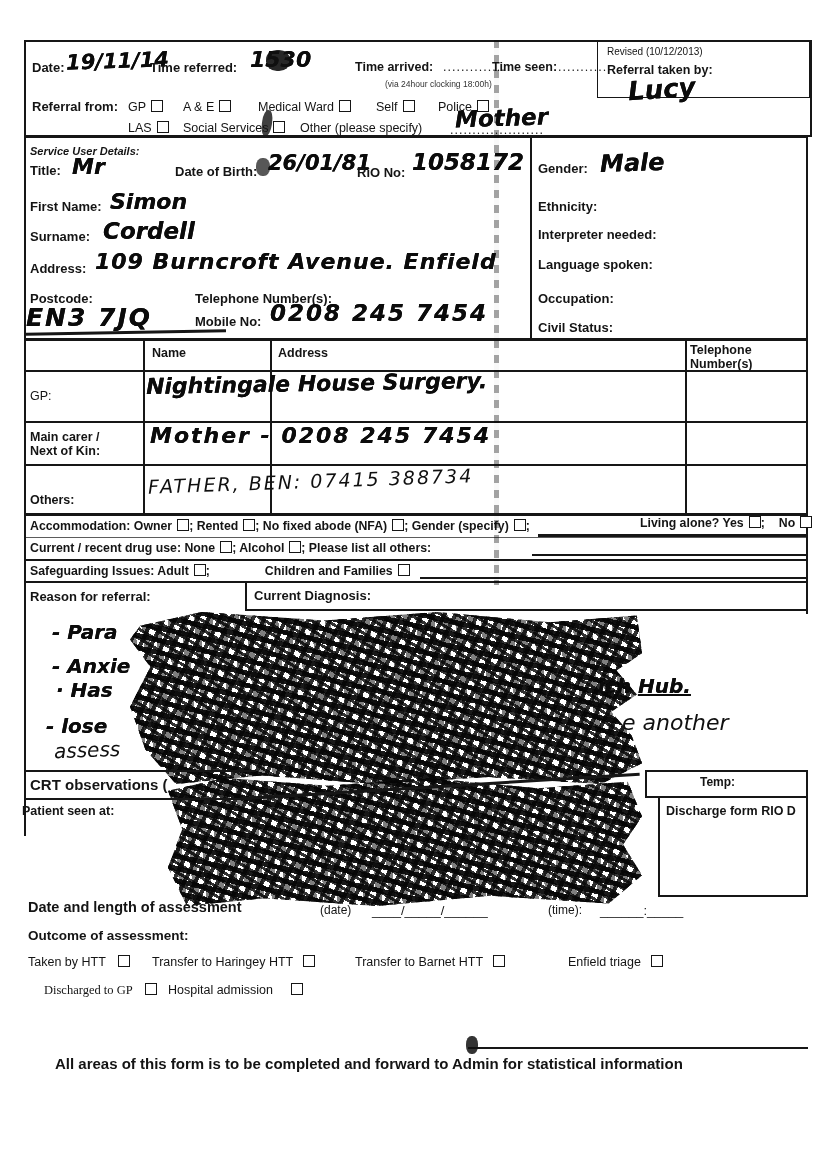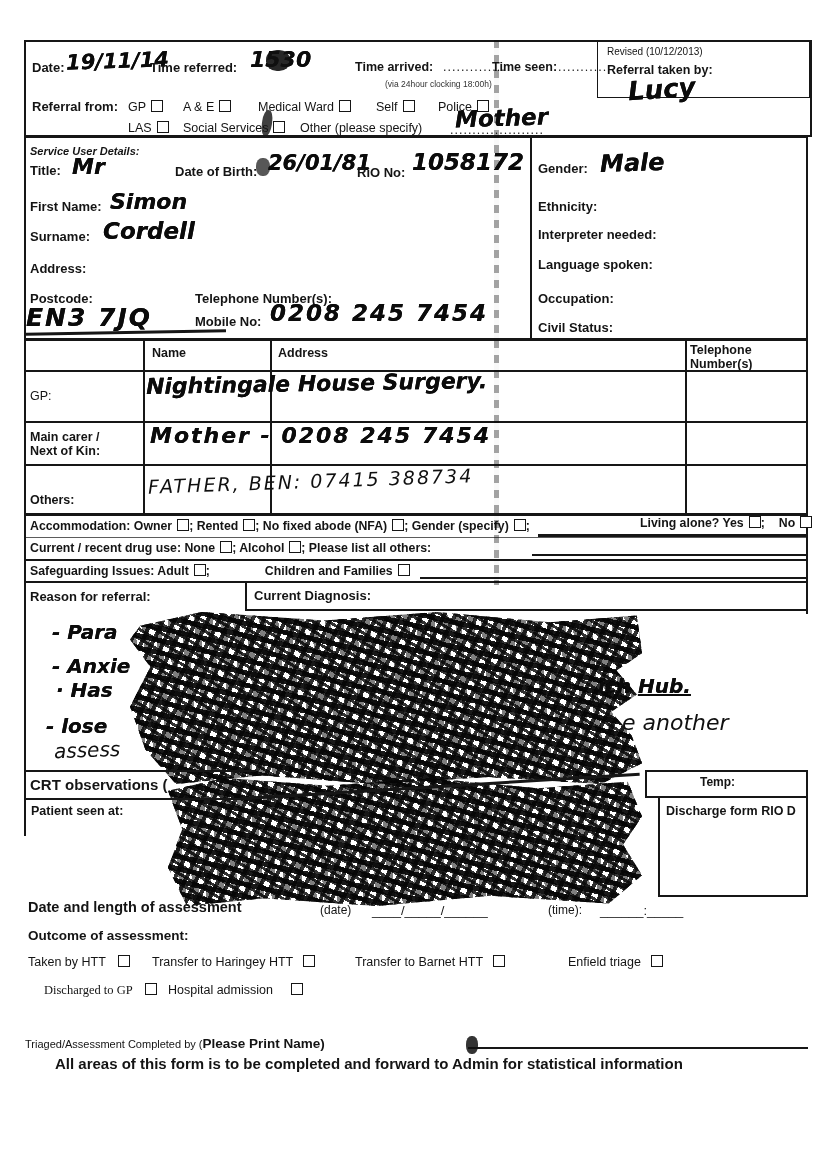--- a/index.html
+++ b/index.html
@@ -87,20 +87,21 @@
 
   <div class="t b" style="left:30px;top:199px;font-size:13px;">First Name:</div>
   <div class="hw" style="left:110px;top:189px;font-size:22px;">Simon</div>
   <div class="t b" style="left:538px;top:199px;font-size:13px;">Ethnicity:</div>
 
   <div class="t b" style="left:30px;top:229px;font-size:13px;">Surname:</div>
   <div class="hw" style="left:103px;top:218px;font-size:23px;">Cordell</div>
   <div class="t b" style="left:538px;top:227px;font-size:13px;">Interpreter needed:</div>
 
   <div class="t b" style="left:30px;top:261px;font-size:13px;">Address:</div>
+  <div class="hw" style="left:95px;top:249px;font-size:22px;letter-spacing:1px;">109 Burncroft Avenue. Enfield</div>
   <div class="t b" style="left:538px;top:257px;font-size:13px;">Language spoken:</div>
 
   <div class="t b" style="left:30px;top:291px;font-size:13px;">Postcode:</div>
   <div class="t b" style="left:195px;top:291px;font-size:13px;">Telephone Number(s):</div>
   <div class="t b" style="left:538px;top:291px;font-size:13px;">Occupation:</div>
   <div class="hw" style="left:26px;top:303px;font-size:25px;letter-spacing:2px;">EN3 7JQ</div>
   <div class="ln" style="left:26px;top:331px;width:200px;height:2.5px;transform:rotate(-1deg);"></div>
   <div class="t b" style="left:195px;top:314px;font-size:13px;">Mobile No:</div>
   <div class="hw" style="left:270px;top:300px;font-size:23px;letter-spacing:2px;">0208 245 7454</div>
   <div class="t b" style="left:538px;top:320px;font-size:13px;">Civil Status:</div>
@@ -163,21 +164,21 @@
   <div class="blob blob1" style="left:130px;top:612px;width:512px;height:172px;"></div>
   <div class="blob blob2" style="left:168px;top:778px;width:474px;height:128px;"></div>
   <div class="ln" style="left:240px;top:785px;width:400px;height:3px;transform:rotate(-3.5deg);"></div>
 
   <div class="hw" style="left:598px;top:674px;font-size:20px;"><span>ich </span><span class="u2">Hub.</span></div>
   <div class="hw2" style="left:622px;top:710px;font-size:22px;">e another</div>
 
   <div class="ln" style="left:24px;top:770px;width:232px;height:1.5px;"></div>
   <div class="t b" style="left:30px;top:776px;font-size:15px;">CRT observations (</div>
   <div class="ln" style="left:24px;top:798px;width:228px;height:1.5px;"></div>
-  <div class="t b" style="left:31px;top:804px;">Patient seen at:</div>
+  <div class="t b" style="left:22px;top:804px;">Patient seen at:</div>
 
   <div class="ln" style="left:645px;top:770px;width:163px;height:1.5px;"></div>
   <div class="ln" style="left:645px;top:770px;width:1.5px;height:27px;"></div>
   <div class="ln" style="left:645px;top:796px;width:163px;height:1.5px;"></div>
   <div class="t b" style="left:700px;top:775px;font-size:12px;">Temp:</div>
   <div class="ln" style="left:806px;top:770px;width:2px;height:127px;"></div>
   <div class="ln" style="left:658px;top:797px;width:1.5px;height:99px;"></div>
   <div class="ln" style="left:658px;top:895px;width:150px;height:1.5px;"></div>
   <div class="t b" style="left:666px;top:804px;">Discharge form RIO D</div>
 
@@ -191,21 +192,20 @@
 
   <div class="t" style="left:28px;top:955px;"><span>Taken by HTT</span><span class="cb" style="margin-left:12px;"></span></div>
   <div class="t" style="left:152px;top:955px;"><span>Transfer to Haringey HTT</span><span class="cb" style="margin-left:10px;"></span></div>
   <div class="t" style="left:355px;top:955px;"><span>Transfer to Barnet HTT</span><span class="cb" style="margin-left:10px;"></span></div>
   <div class="t" style="left:568px;top:955px;"><span>Enfield triage</span><span class="cb" style="margin-left:10px;"></span></div>
 
   <div class="t" style="left:44px;top:983px;font-family:Liberation Serif, serif;"><span>Discharged to GP</span><span class="cb" style="margin-left:12px;"></span></div>
   <div class="t" style="left:168px;top:983px;"><span>Hospital admission</span><span class="cb" style="margin-left:18px;"></span></div>
 
 
-  <div class="t" style="left:25px;top:1036px;font-size:11px;"><span>Triaged/Assessment Completed by (</span><span class="b" style="font-size:13.5px;">Please Print Name)</span></div>
   <div class="ln" style="left:468px;top:1047px;width:340px;height:2px;"></div>
   <div class="blot" style="left:466px;top:1036px;width:12px;height:18px;opacity:.85;"></div>
 
   <div class="t b" style="left:55px;top:1055px;font-size:15px;">All areas of this form is to be completed and forward to Admin for statistical information</div>
 
   <div class="noise-v" style="left:494px;top:40px;width:5px;height:545px;"></div>
   <div class="blot" style="left:256px;top:158px;width:14px;height:18px;opacity:.7;"></div>
 
 </div>
 

